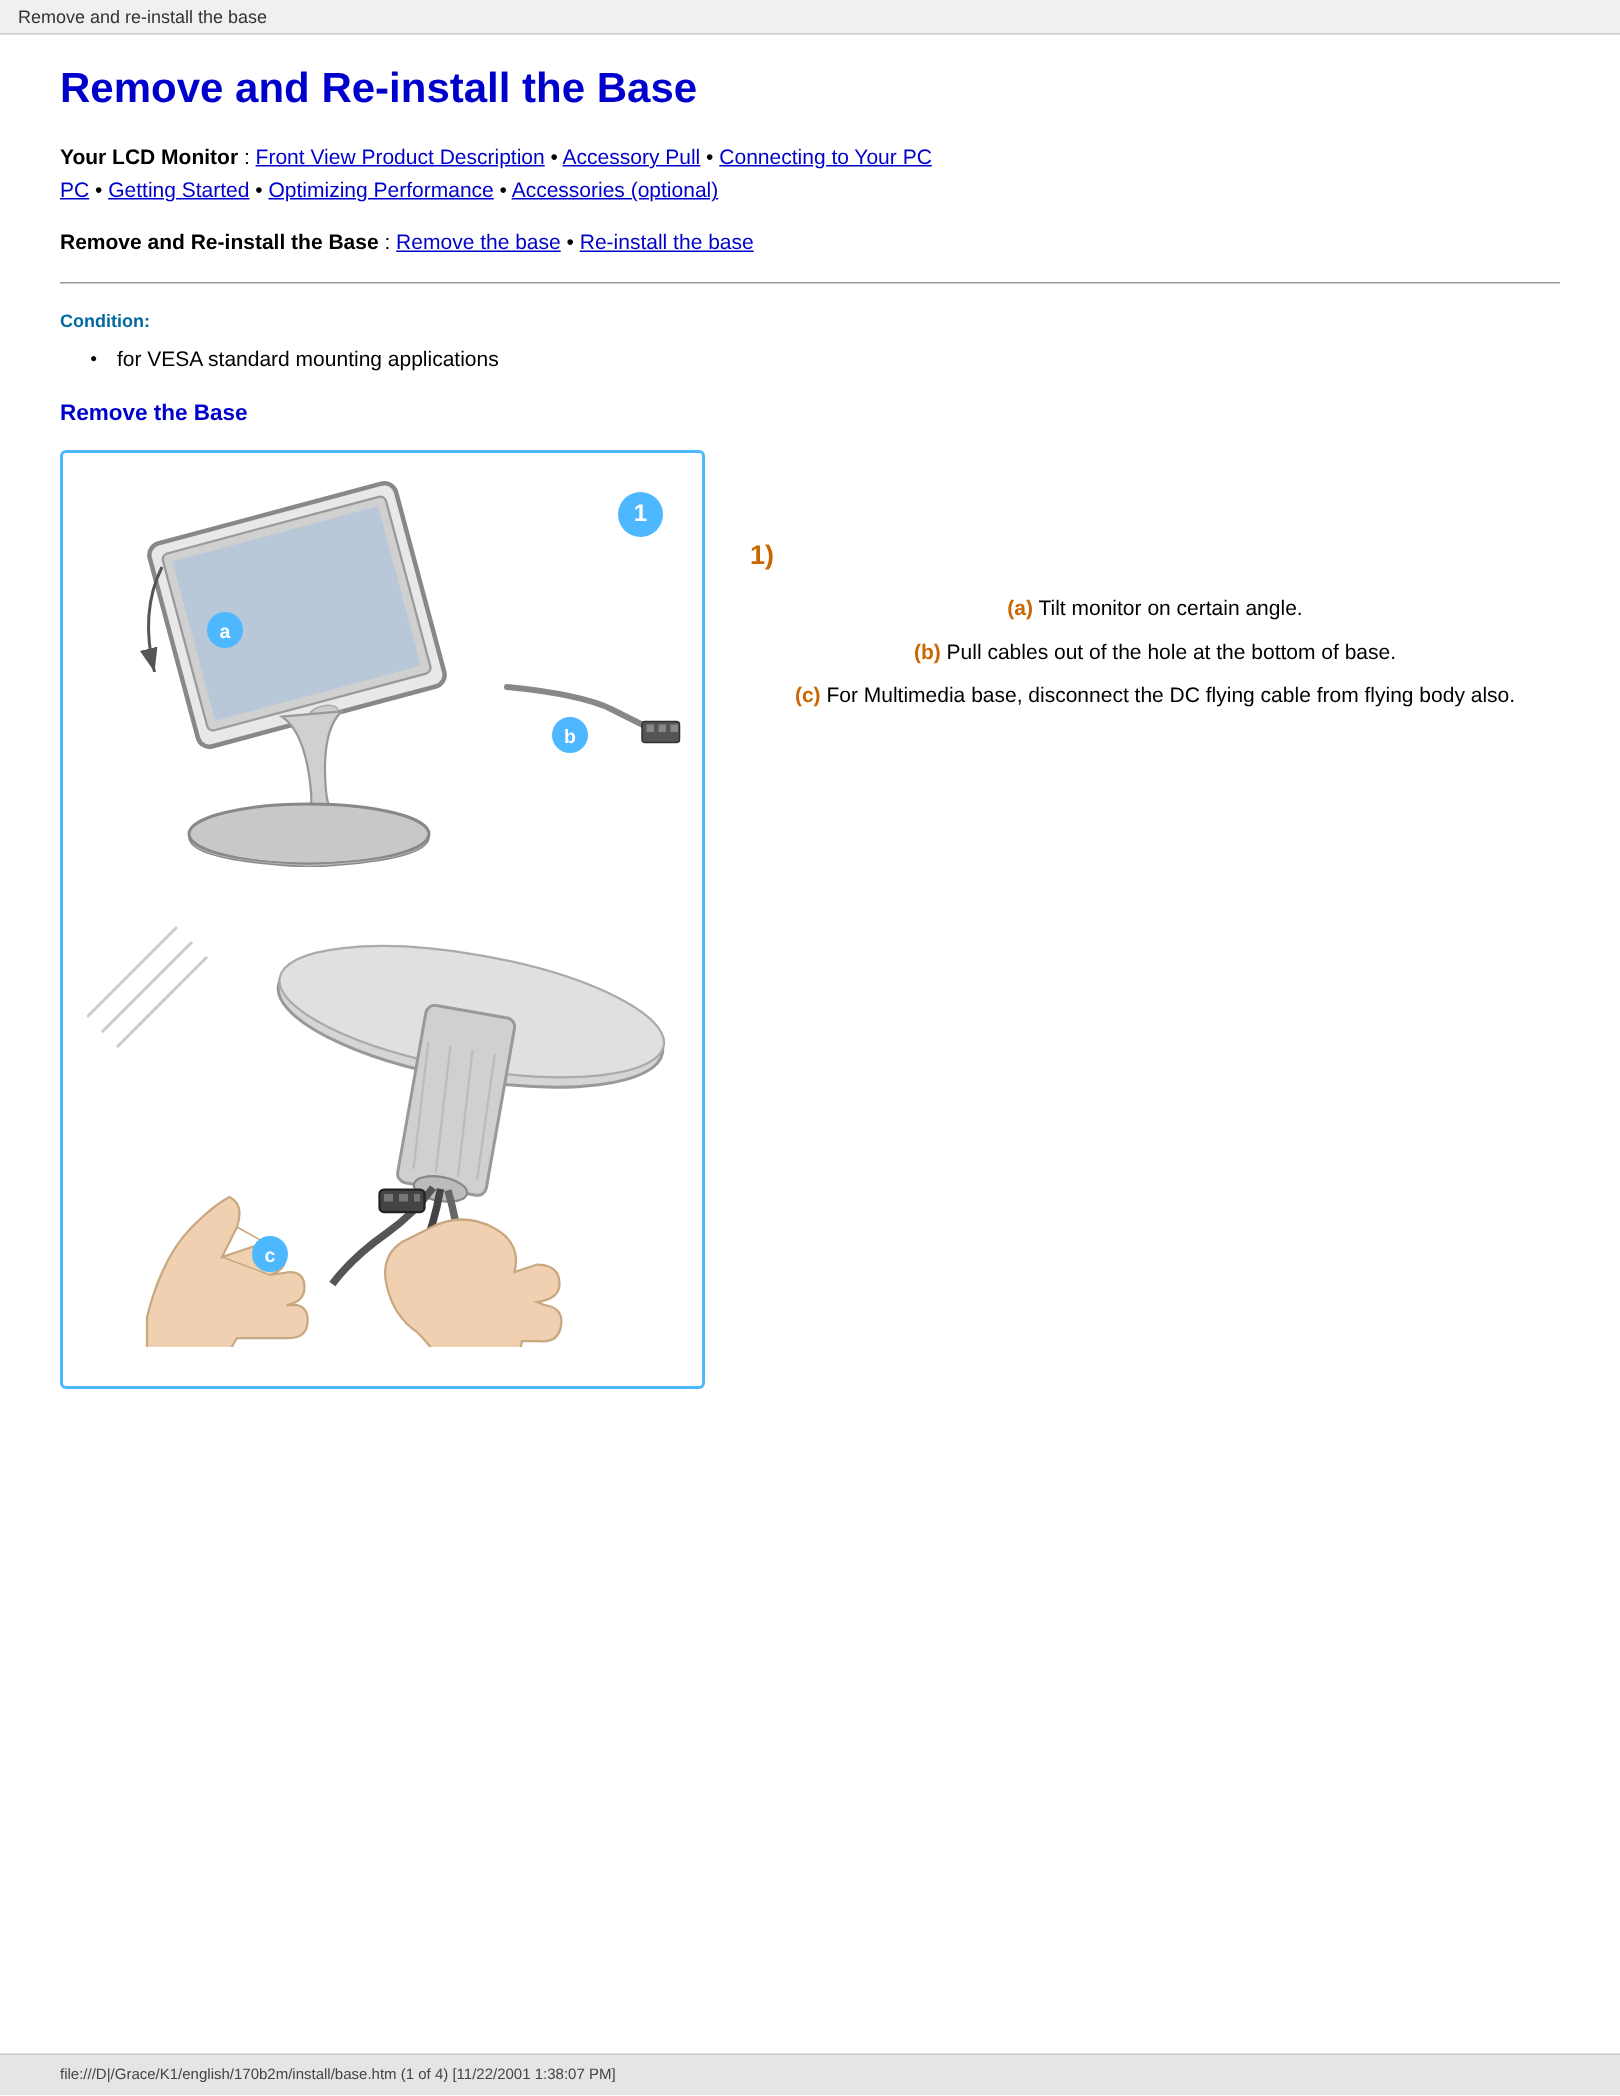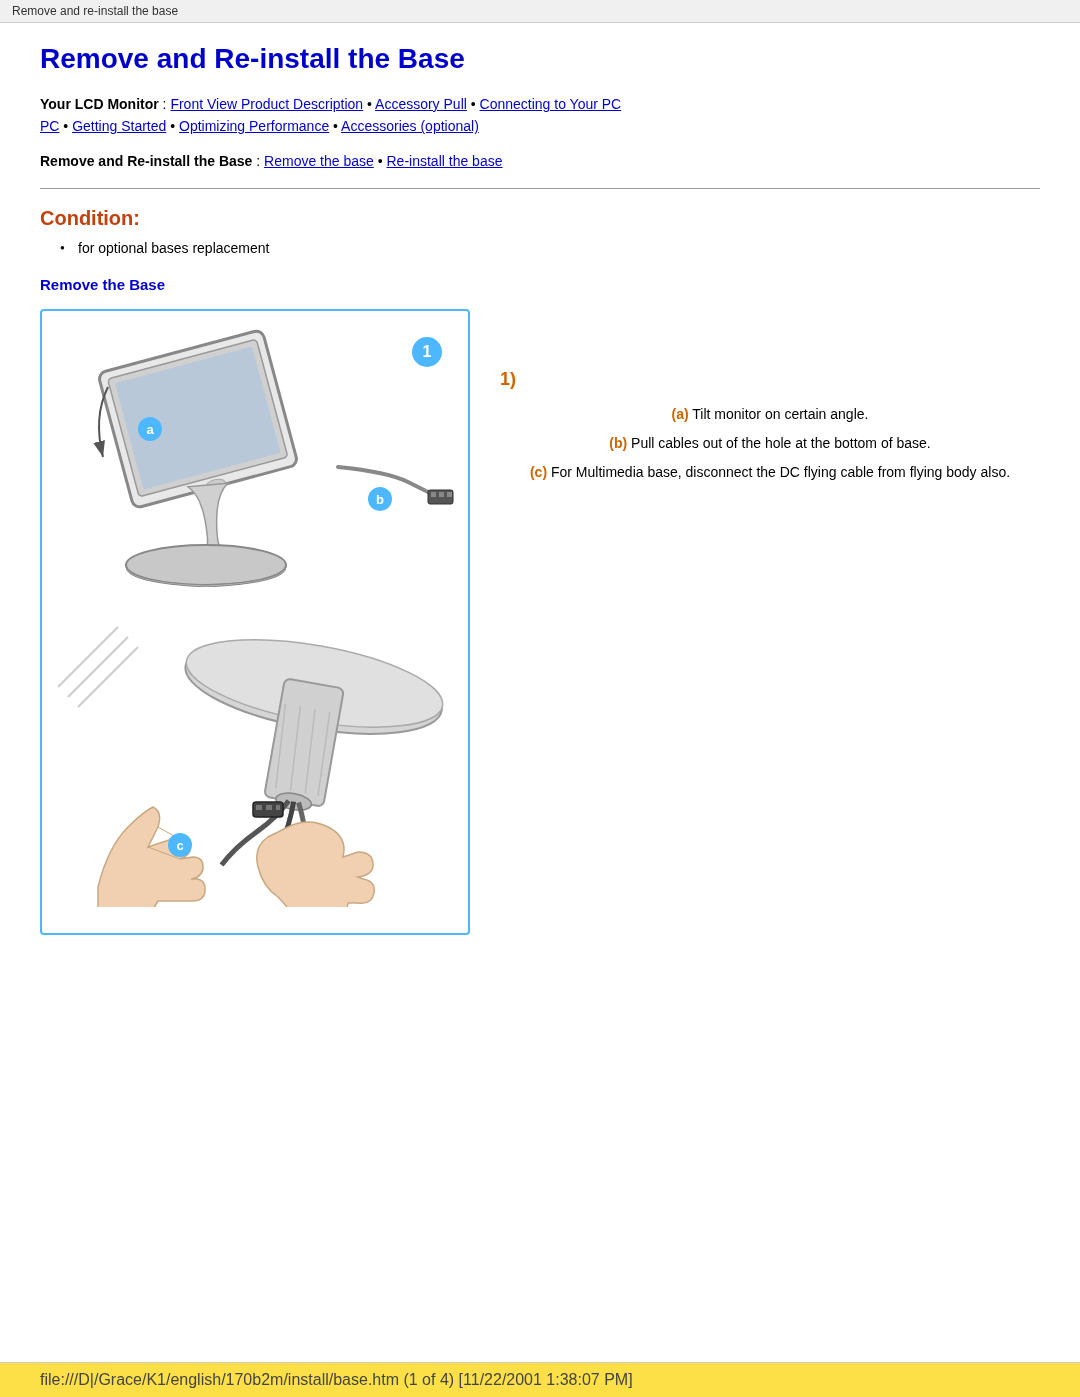--- a/index.html
+++ b/index.html
@@ -63,23 +63,23 @@
       cursor: pointer;
     }
 
     hr.divider {
       border: none;
       border-top: 1px solid #999;
       margin: 14px 0 18px 0;
     }
 
     .condition-title {
-      color: #c2410c;
-      font-weight: bold;
-      font-size: 20px;
+      color: #0369a1;
+      font-weight: bold;
+      font-size: 12px;
       margin-bottom: 10px;
     }
 
     .condition-list {
       list-style: none;
       margin-left: 20px;
       margin-bottom: 20px;
     }
 
     .condition-list li {
@@ -206,23 +206,23 @@
       left: 110px;
     }
 
     .footer-bar {
       position: absolute;
       bottom: 0;
       left: 0;
       right: 0;
       border-top: 1px solid #ccc;
       padding: 8px 40px;
-      font-size: 16px;
+      font-size: 10px;
       color: #444;
-      background: #fde047;
+      background: #e5e5e5;
     }
   </style>
 </head>
 <body>
 
 <div class="browser-tab">Remove and re-install the base</div>
 
 <div class="page-content">
 
   <h1 class="page-title">Remove and Re-install the Base</h1>
@@ -242,21 +242,21 @@
     <strong>Remove and Re-install the Base</strong> :
     <a>Remove the base</a> •
     <a>Re-install the base</a>
   </div>
 
   <hr class="divider">
 
   <div class="condition-title">Condition:</div>
 
   <ul class="condition-list">
-    <li>for optional bases replacement</li>
+    <li>for VESA standard mounting applications</li>
   </ul>
 
   <div class="section-title">Remove the Base</div>
 
   <div class="main-content">
 
     <div class="image-panel">
 
       <div class="image-upper">
         

